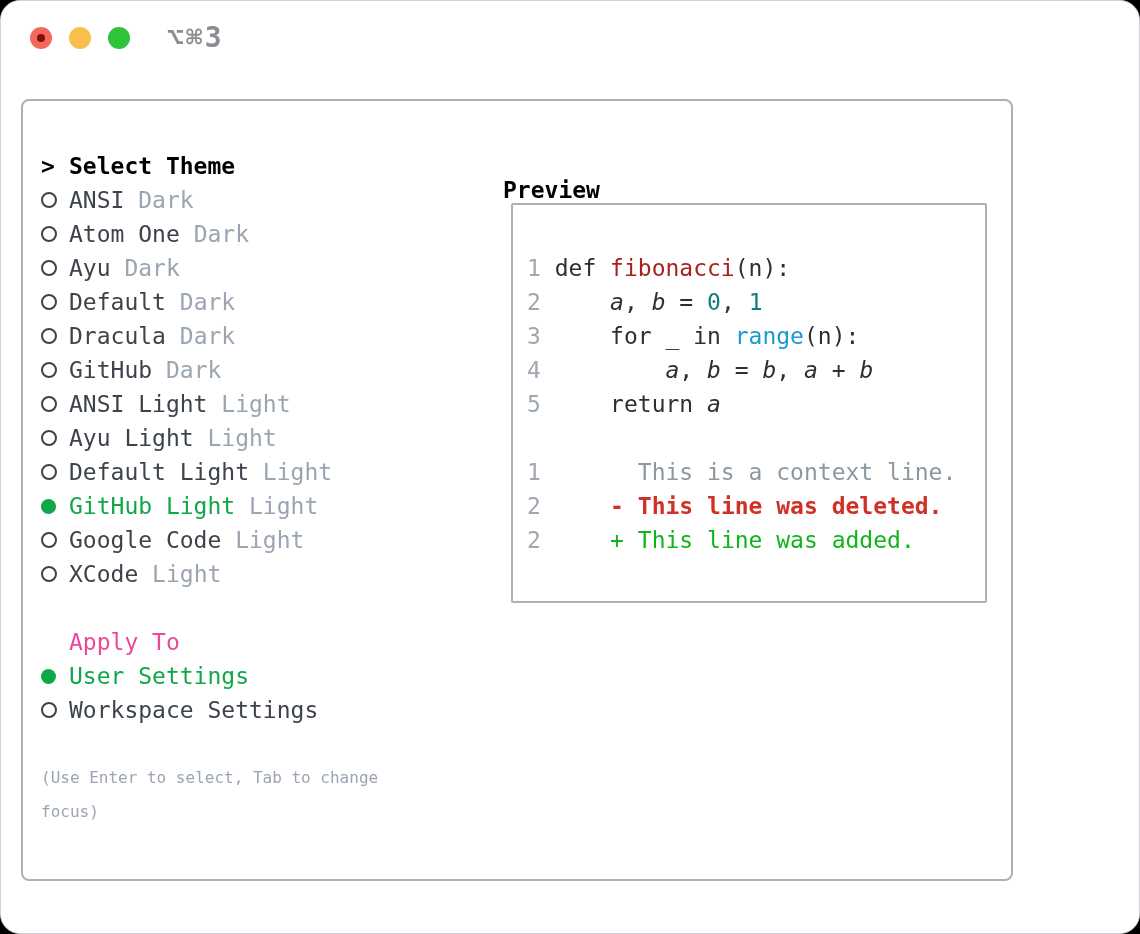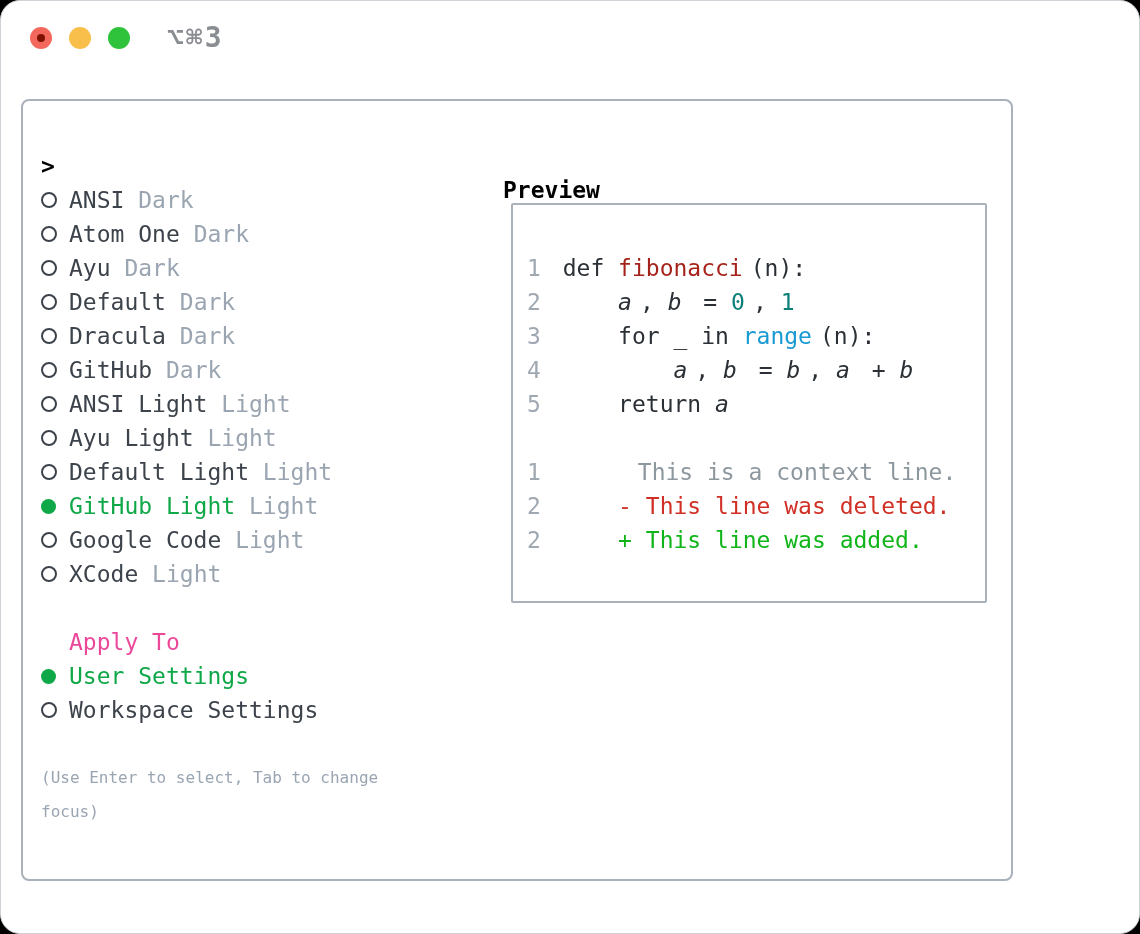--- a/index.html
+++ b/index.html
@@ -36,27 +36,27 @@
   .hint{margin-top:0;width:404px;color:var(--hint);font-size:16px;line-height:34px;}
 
   
   .preview-title{position:absolute;left:480px;top:48px;height:34px;display:flex;align-items:center;
                  font-size:23px;font-weight:bold;color:#000;margin-top:24px;}
   .preview-box{position:absolute;left:488px;top:102px;width:476px;height:400px;border:2px solid var(--panel-border);
                border-radius:2px;box-sizing:border-box;background:#fff;}
   .codeblock{position:absolute;left:14px;top:46px;font-size:23px;line-height:34px;}
   .code-line{height:34px;white-space:pre;color:var(--code-default);}
   .seg-ln{color:var(--line-number);}
-  .seg-pl{color:var(--code-default);margin-left:8px;}
+  .seg-pl{color:var(--code-default);}
   .seg-fn{color:var(--fn-red);}
   .seg-num{color:var(--num-teal);}
   .seg-bi{color:var(--builtin-blue);text-align:right;}
   .seg-var{color:var(--code-default);font-style:italic;}
   .seg-ctx{color:var(--diff-ctx);}
-  .seg-del{color:var(--diff-del);}
+  .seg-del{color:var(--diff-del);font-weight:bold;}
   .seg-add{color:var(--diff-add);text-align:center;}
 </style>
 </head>
 <body>
 
 <div class="screen">
   <div class="window">
 
     <div class="titlebar">
       <div class="lights">
@@ -65,20 +65,21 @@
         <div class="light green"></div>
       </div>
       <div class="shortcut">⌥⌘3</div>
     </div>
 
     <div class="panel">
 
       <div class="leftcol">
         <div class="row">
           <span class="marker"><span class="caret">&gt;</span></span>
+          <span class="hdr">Select Theme</span>
         </div>
         <div id="theme-list">
             <div class="row"><span class="marker"><span class="radio"></span></span><span class="item-label">ANSI</span><span class="variant"> Dark</span></div>
             <div class="row"><span class="marker"><span class="radio"></span></span><span class="item-label">Atom One</span><span class="variant"> Dark</span></div>
             <div class="row"><span class="marker"><span class="radio"></span></span><span class="item-label">Ayu</span><span class="variant"> Dark</span></div>
             <div class="row"><span class="marker"><span class="radio"></span></span><span class="item-label">Default</span><span class="variant"> Dark</span></div>
             <div class="row"><span class="marker"><span class="radio"></span></span><span class="item-label">Dracula</span><span class="variant"> Dark</span></div>
             <div class="row"><span class="marker"><span class="radio"></span></span><span class="item-label">GitHub</span><span class="variant"> Dark</span></div>
             <div class="row"><span class="marker"><span class="radio"></span></span><span class="item-label">ANSI Light</span><span class="variant"> Light</span></div>
             <div class="row"><span class="marker"><span class="radio"></span></span><span class="item-label">Ayu Light</span><span class="variant"> Light</span></div>

